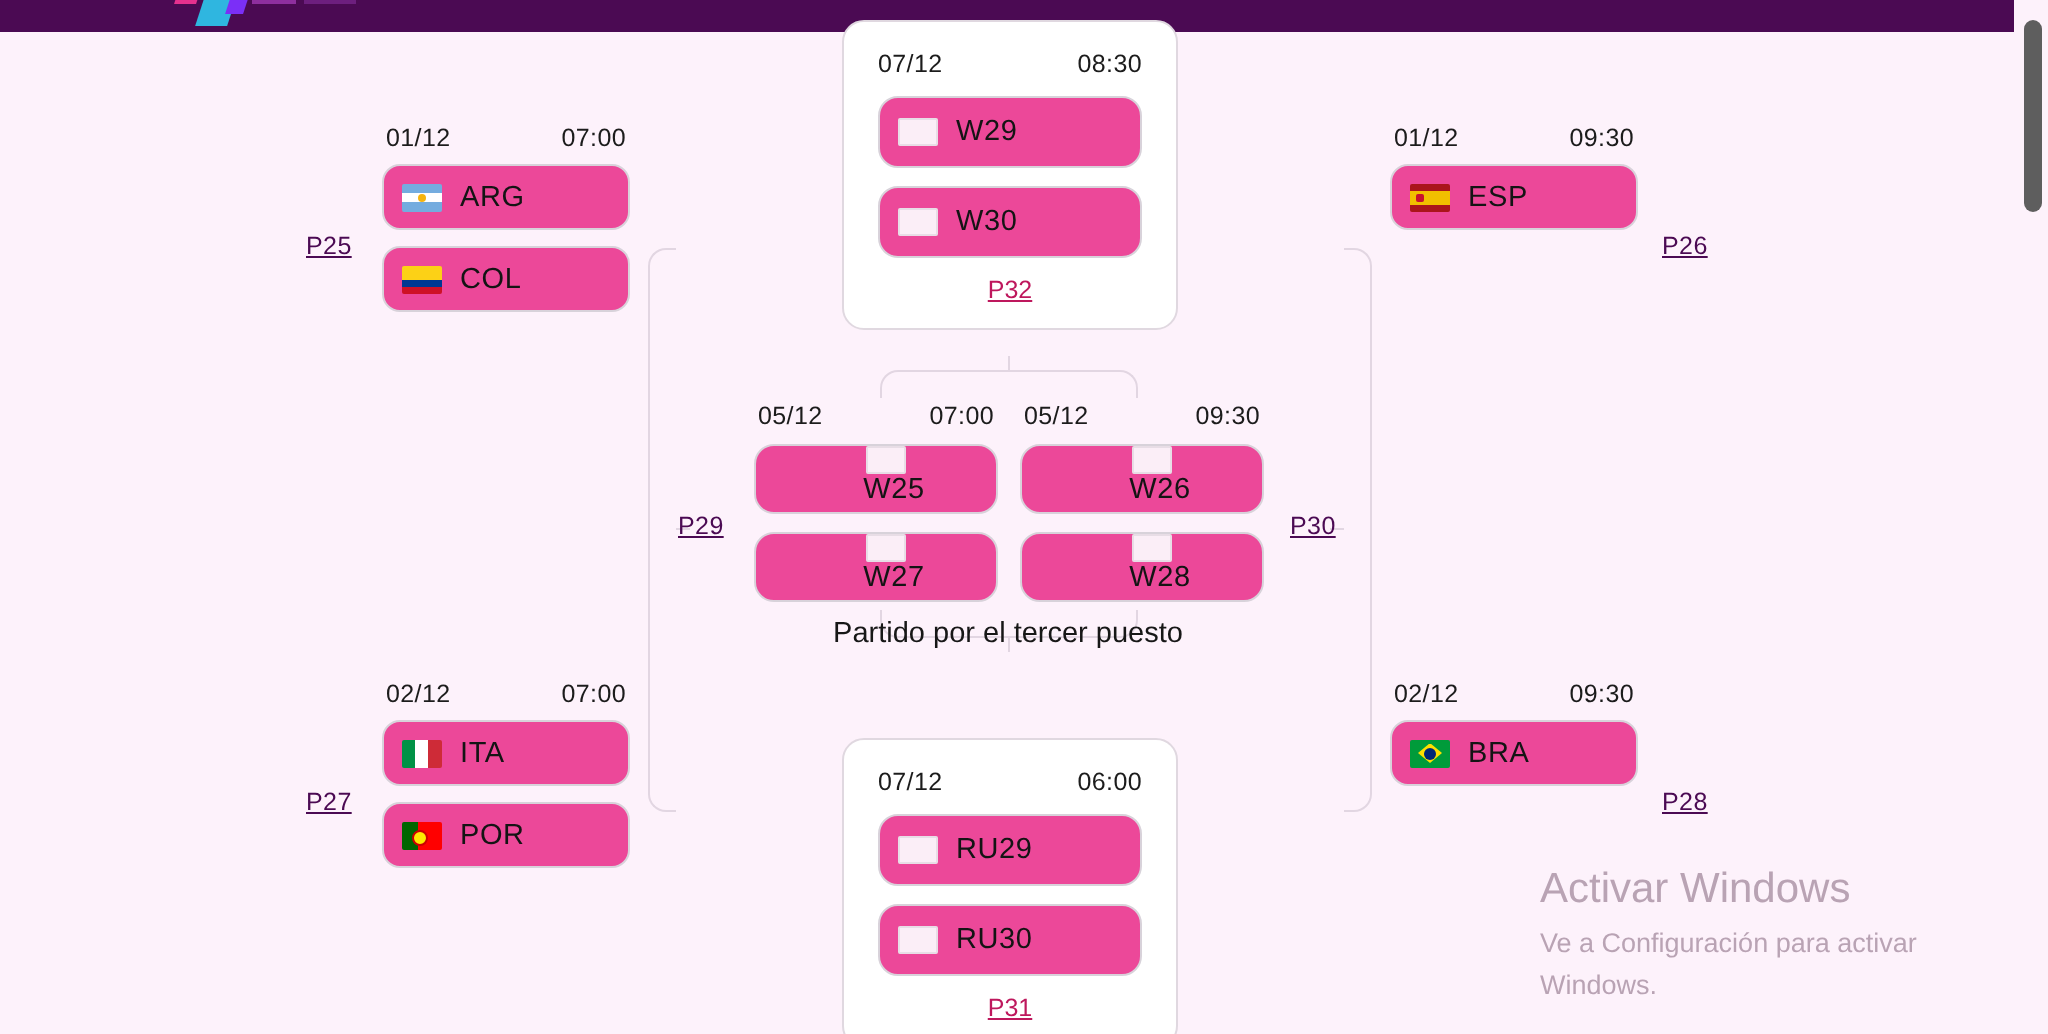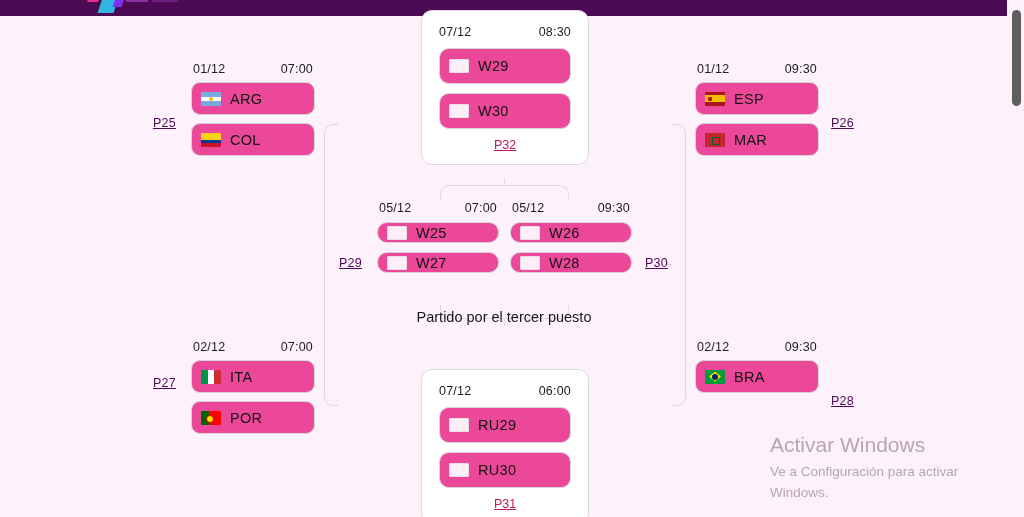--- a/index.html
+++ b/index.html
@@ -116,21 +116,21 @@
   }
   .boxed .meta { font-size: 12.5px; margin-bottom: 9px; padding: 0; }
   .boxed .team { height: 36px; border-radius: 10px; margin-bottom: 9px; }
   .boxed .plink-inner {
     display: block; text-align: center; margin-top: 7px;
     font-size: 12.5px; color: #be185d; text-decoration: underline; cursor: pointer;
   }
 
   
   .sf { position: absolute; width: 122px; }
-  .sf .team { height: 21px; border-radius: 10px; margin-bottom: 9px; }
+  .sf .team { height: 35px; border-radius: 10px; margin-bottom: 9px; flex-direction: column; }
   .sf .meta { margin-bottom: 7px; }
 
   
   .tp-title {
     position: absolute; width: 200px; text-align: center;
     font-size: 14.5px; color: #171717; line-height: 19px;
   }
 
   
   .wm { position: absolute; color: #b9a3b4; user-select: none; }
@@ -179,38 +179,34 @@
     </div>
     <div class="team">
       <span class="flag f-ita"></span>
       <span class="code">ITA</span>
     </div>
     <div class="team">
       <span class="flag f-por"></span>
       <span class="code">POR</span>
     </div>
   </div>
-  <a class="plink" style="left:153px; top:376px;">P27</a>
+  <a class="plink" style="left:153px; top:394px;">P27</a>
 
   <div class="conn-v" style="left:324px; top:124px; width:14px; height:282px;"></div>
   <div class="conn-stub" style="left:338px; top:264px;"></div>
 
   <div class="qf" style="left:695px; top:62px;">
     <div class="meta">
       <span>01/12</span>
       <span>09:30</span>
     </div>
     <div class="team">
       <span class="flag f-esp"></span>
       <span class="code">ESP</span>
     </div>
-    <div class="team">
-      <span class="flag f-mar"></span>
-      <span class="code">MAR</span>
-    </div>
   </div>
   <a class="plink" style="left:831px; top:116px;">P26</a>
 
   <div class="qf" style="left:695px; top:340px;">
     <div class="meta">
       <span>02/12</span>
       <span>09:30</span>
     </div>
     <div class="team">
       <span class="flag f-bra"></span>

